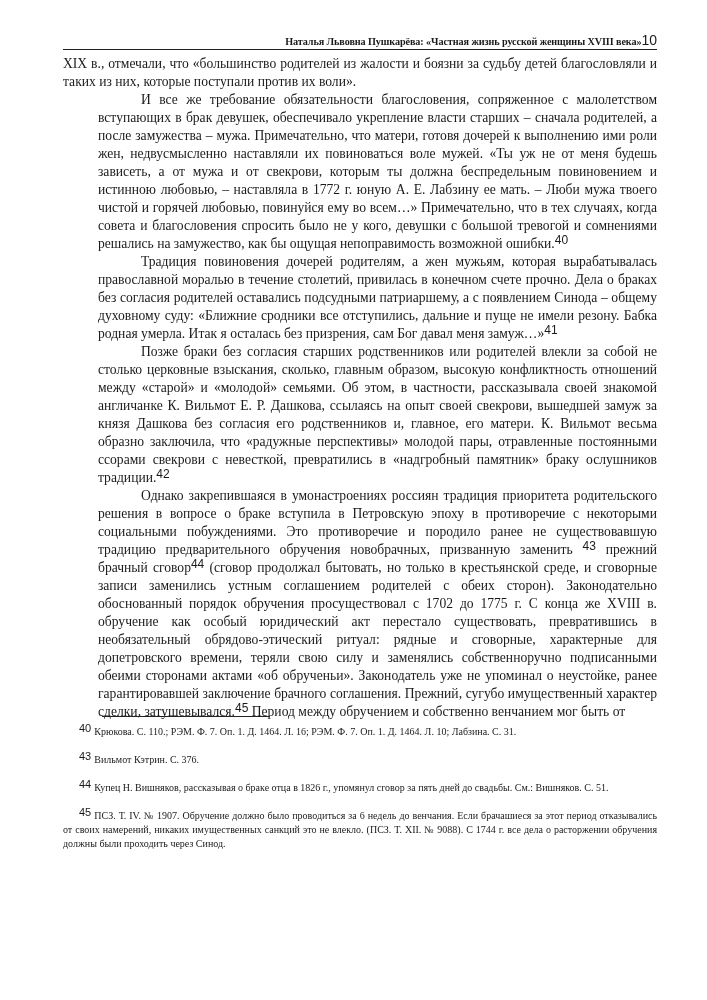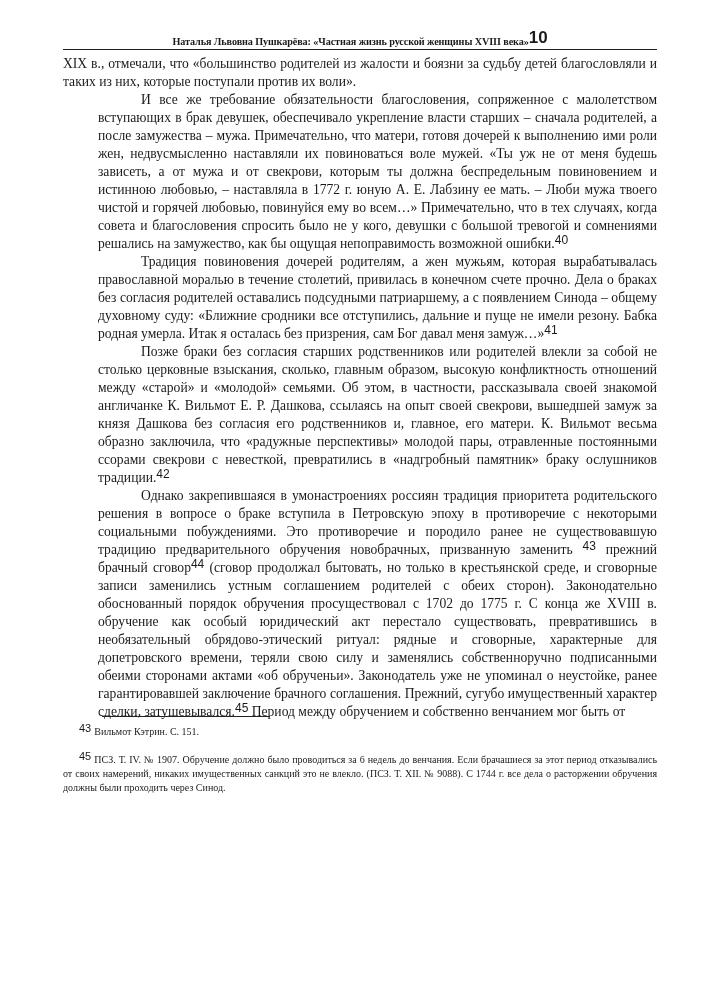--- a/index.html
+++ b/index.html
@@ -1,21 +1,21 @@
 <!DOCTYPE html>
 <html><head>
 <meta charset="utf-8">
 <style>
   html, body { margin: 0; padding: 0; background: #ffffff; }
   body { width: 707px; height: 1000px; position: relative; overflow: hidden;
          font-family: "Liberation Serif", "DejaVu Serif", serif; color: #1a1a1a; }
   .header { position: absolute; left: 63px; top: 33px; width: 594px; height: 16px;
-            border-bottom: 1px solid #222; display: flex; justify-content: center; align-items: flex-end; }
+            border-bottom: 1px solid #222; display: flex; justify-content: flex-end; align-items: flex-end; }
   .header-title { font-size: 10.2px; font-weight: bold; letter-spacing: -0.1px; padding-bottom: 2px; }
-  .page-num { font-family: "Liberation Sans", sans-serif; font-size: 17px; font-weight: bold; padding-bottom: 1px; }
+  .page-num { font-family: "Liberation Sans", sans-serif; font-size: 14px; font-weight: normal; padding-bottom: 1px; }
   .body-text { position: absolute; left: 63px; top: 55px; width: 594px;
                font-size: 13.6px; line-height: 18px; text-align: justify; }
   .body-text p { margin: 0; text-indent: 0; }
   .body-text p.indent { text-indent: 43px; margin-left: 35px; }
   sup.fn { font-family: "Liberation Sans", sans-serif; font-size: 12px; vertical-align: 4px; line-height: 0; }
   .fn-rule { position: absolute; left: 102px; top: 716px; width: 168px; height: 0; border-top: 1px solid #222; }
   .footnotes { position: absolute; left: 63px; top: 725px; width: 594px; font-size: 10px; line-height: 14px; text-align: justify; }
   .footnote { margin: 0 0 14px 0; text-indent: 16px; }
   .footnote sup { font-family: "Liberation Sans", sans-serif; font-size: 11px; vertical-align: 3px; line-height: 0; margin-right: 3px; }
 </style>
@@ -41,15 +41,17 @@
     <span>Позже браки без согласия старших родственников или родителей влекли за собой не столько церковные взыскания, сколько, главным образом, высокую конфликтность отношений между «старой» и «молодой» семьями. Об этом, в частности, рассказывала своей знакомой англичанке К. Вильмот Е. Р. Дашкова, ссылаясь на опыт своей свекрови, вышедшей замуж за князя Дашкова без согласия его родственников и, главное, его матери. К. Вильмот весьма образно заключила, что «радужные перспективы» молодой пары, отравленные постоянными ссорами свекрови с невесткой, превратились в «надгробный памятник» браку ослушников традиции.</span><sup class="fn">42</sup>
   </p>
   <p class="indent">
     <span>Однако закрепившаяся в умонастроениях россиян традиция приоритета родительского решения в вопросе о браке вступила в Петровскую эпоху в противоречие с некоторыми социальными побуждениями. Это противоречие и породило ранее не существовавшую традицию предварительного обручения новобрачных, призванную заменить </span><sup class="fn">43</sup><span> прежний брачный сговор</span><sup class="fn">44</sup><span> (сговор продолжал бытовать, но только в крестьянской среде, и сговорные записи заменились устным соглашением родителей с обеих сторон). Законодательно обоснованный порядок обручения просуществовал с 1702 до 1775 г. С конца же XVIII в. обручение как особый юридический акт перестало существовать, превратившись в необязательный обрядово-этический ритуал: рядные и сговорные, характерные для допетровского времени, теряли свою силу и заменялись собственноручно подписанными обеими сторонами актами «об обрученьи». Законодатель уже не упоминал о неустойке, ранее гарантировавшей заключение брачного соглашения. Прежний, сугубо имущественный характер сделки, затушевывался.</span><sup class="fn">45</sup><span> Период между обручением и собственно венчанием мог быть от</span>
   </p>
 </div>
 
 <div class="fn-rule"></div>
 
 <div class="footnotes">
-  <p class="footnote"><sup>43</sup><span>Вильмот Кэтрин. С. 151.</span></p>
+  <p class="footnote"><sup>40</sup><span>Крюкова. С. 110.; РЭМ. Ф. 7. Оп. 1. Д. 1464. Л. 16; РЭМ. Ф. 7. Оп. 1. Д. 1464. Л. 10; Лабзина. С. 31.</span></p>
+  <p class="footnote"><sup>43</sup><span>Вильмот Кэтрин. С. 376.</span></p>
+  <p class="footnote"><sup>44</sup><span>Купец Н. Вишняков, рассказывая о браке отца в 1826 г., упомянул сговор за пять дней до свадьбы. См.: Вишняков. С. 51.</span></p>
   <p class="footnote"><sup>45</sup><span>ПСЗ. Т. IV. № 1907. Обручение должно было проводиться за 6 недель до венчания. Если брачашиеся за этот период отказывались от своих намерений, никаких имущественных санкций это не влекло. (ПСЗ. Т. XII. № 9088). С 1744 г. все дела о расторжении обручения должны были проходить через Синод.</span></p>
 </div>
 
 </body></html>

